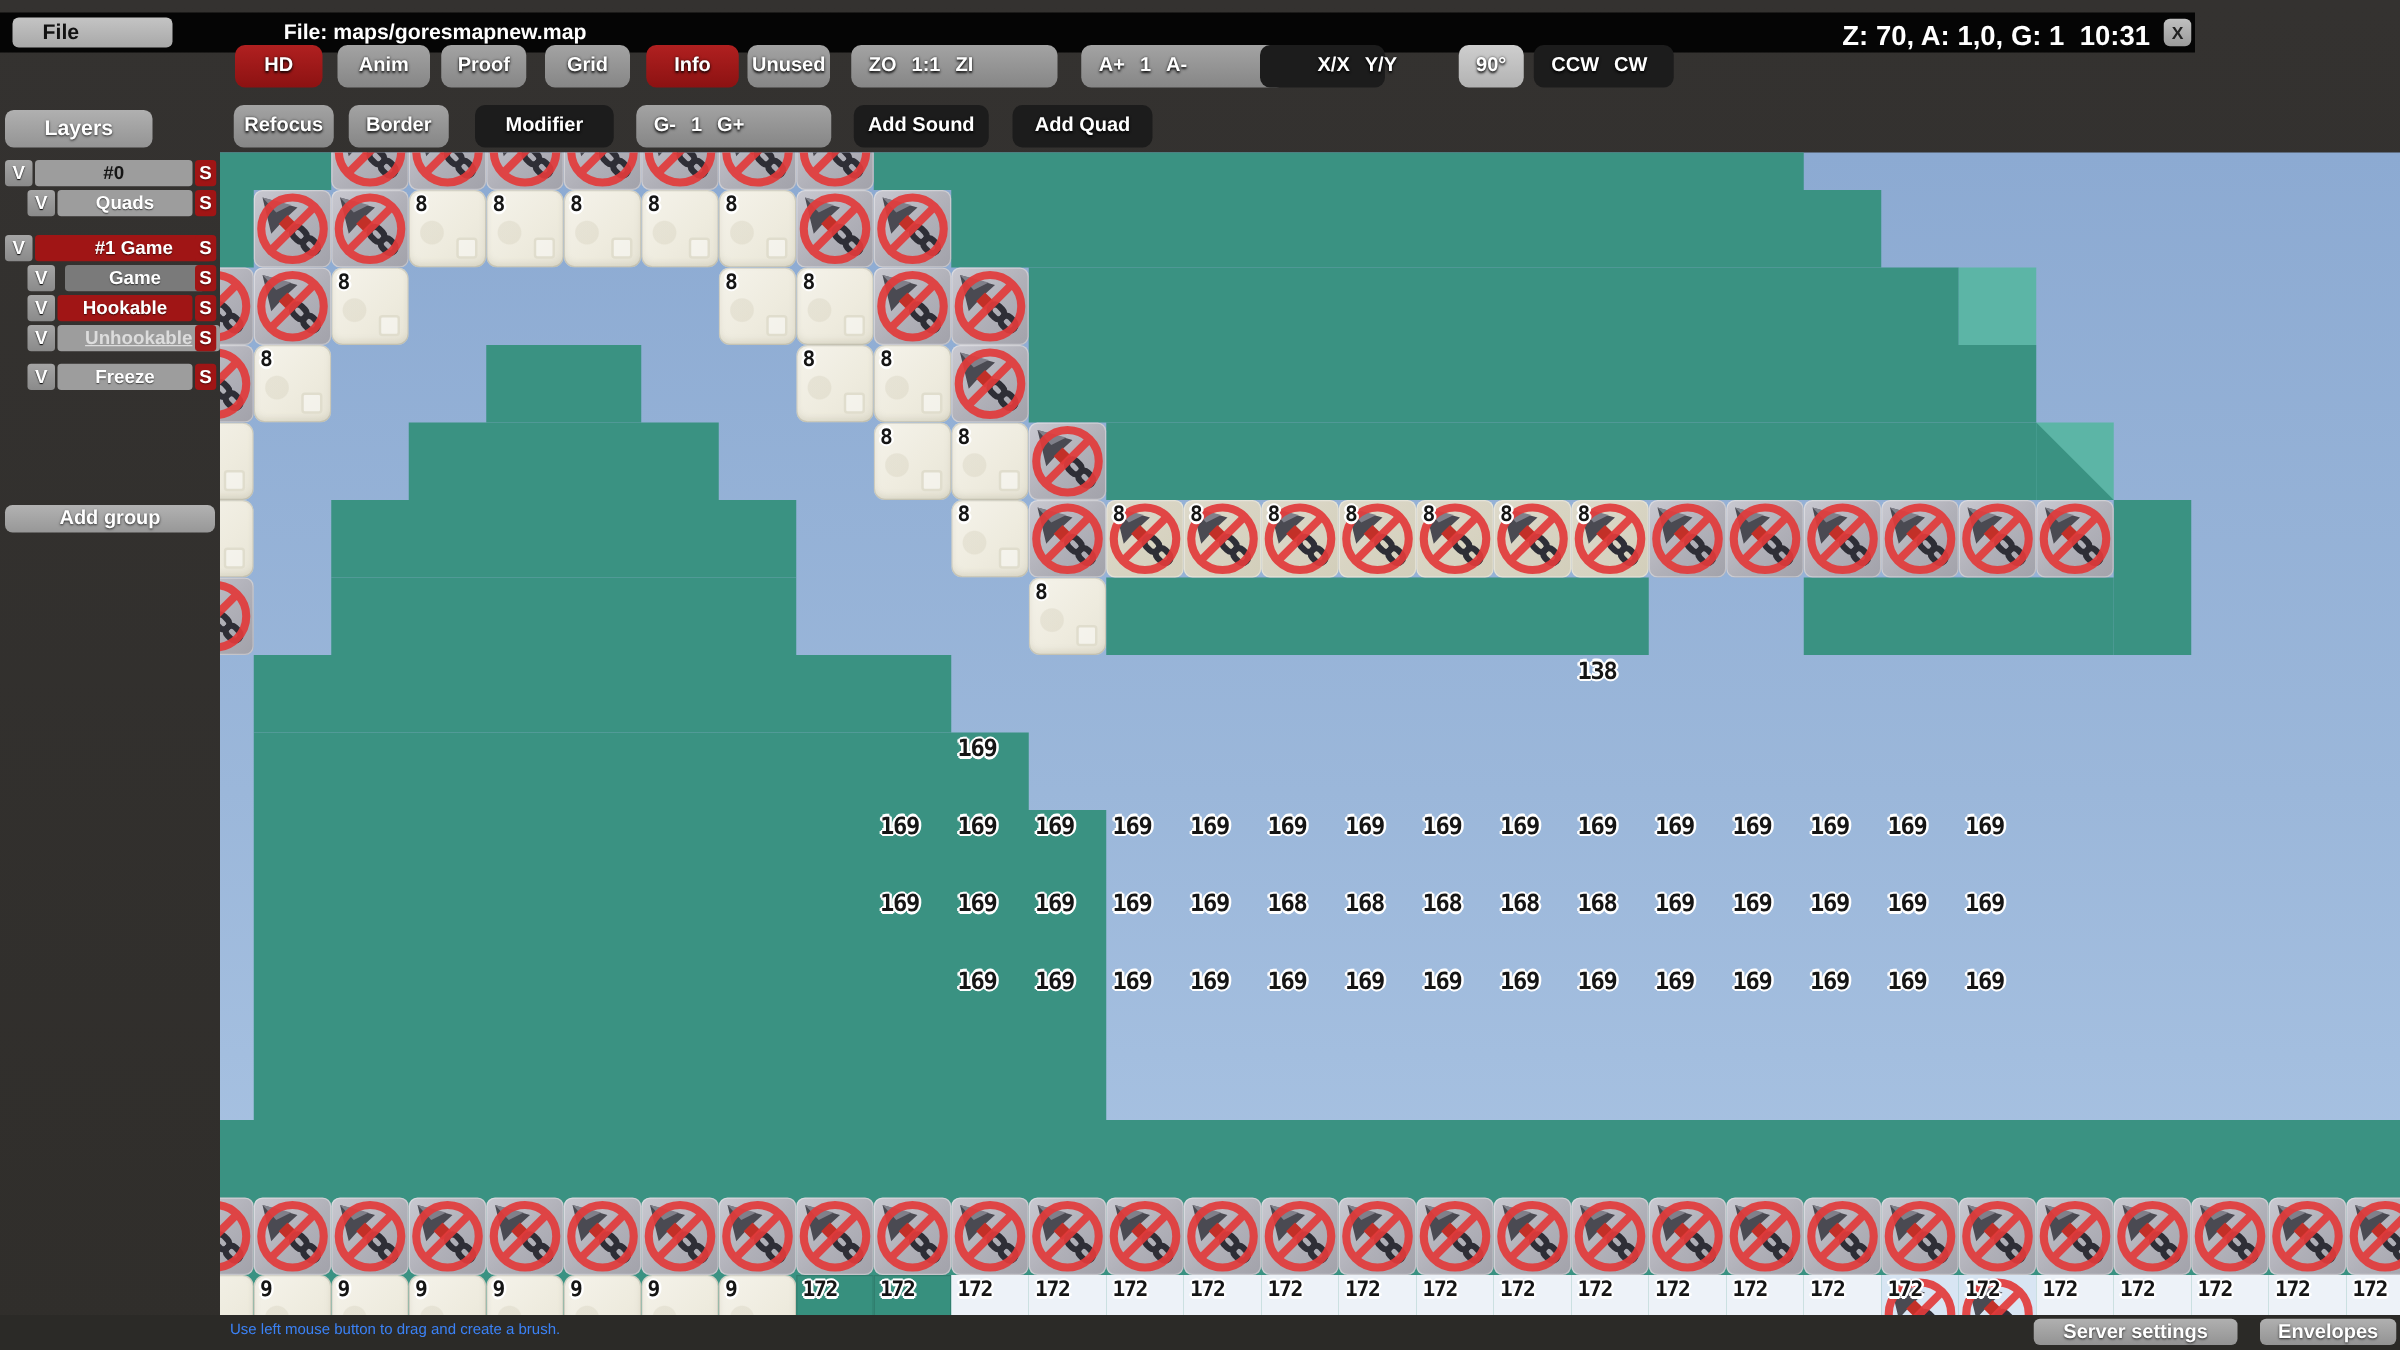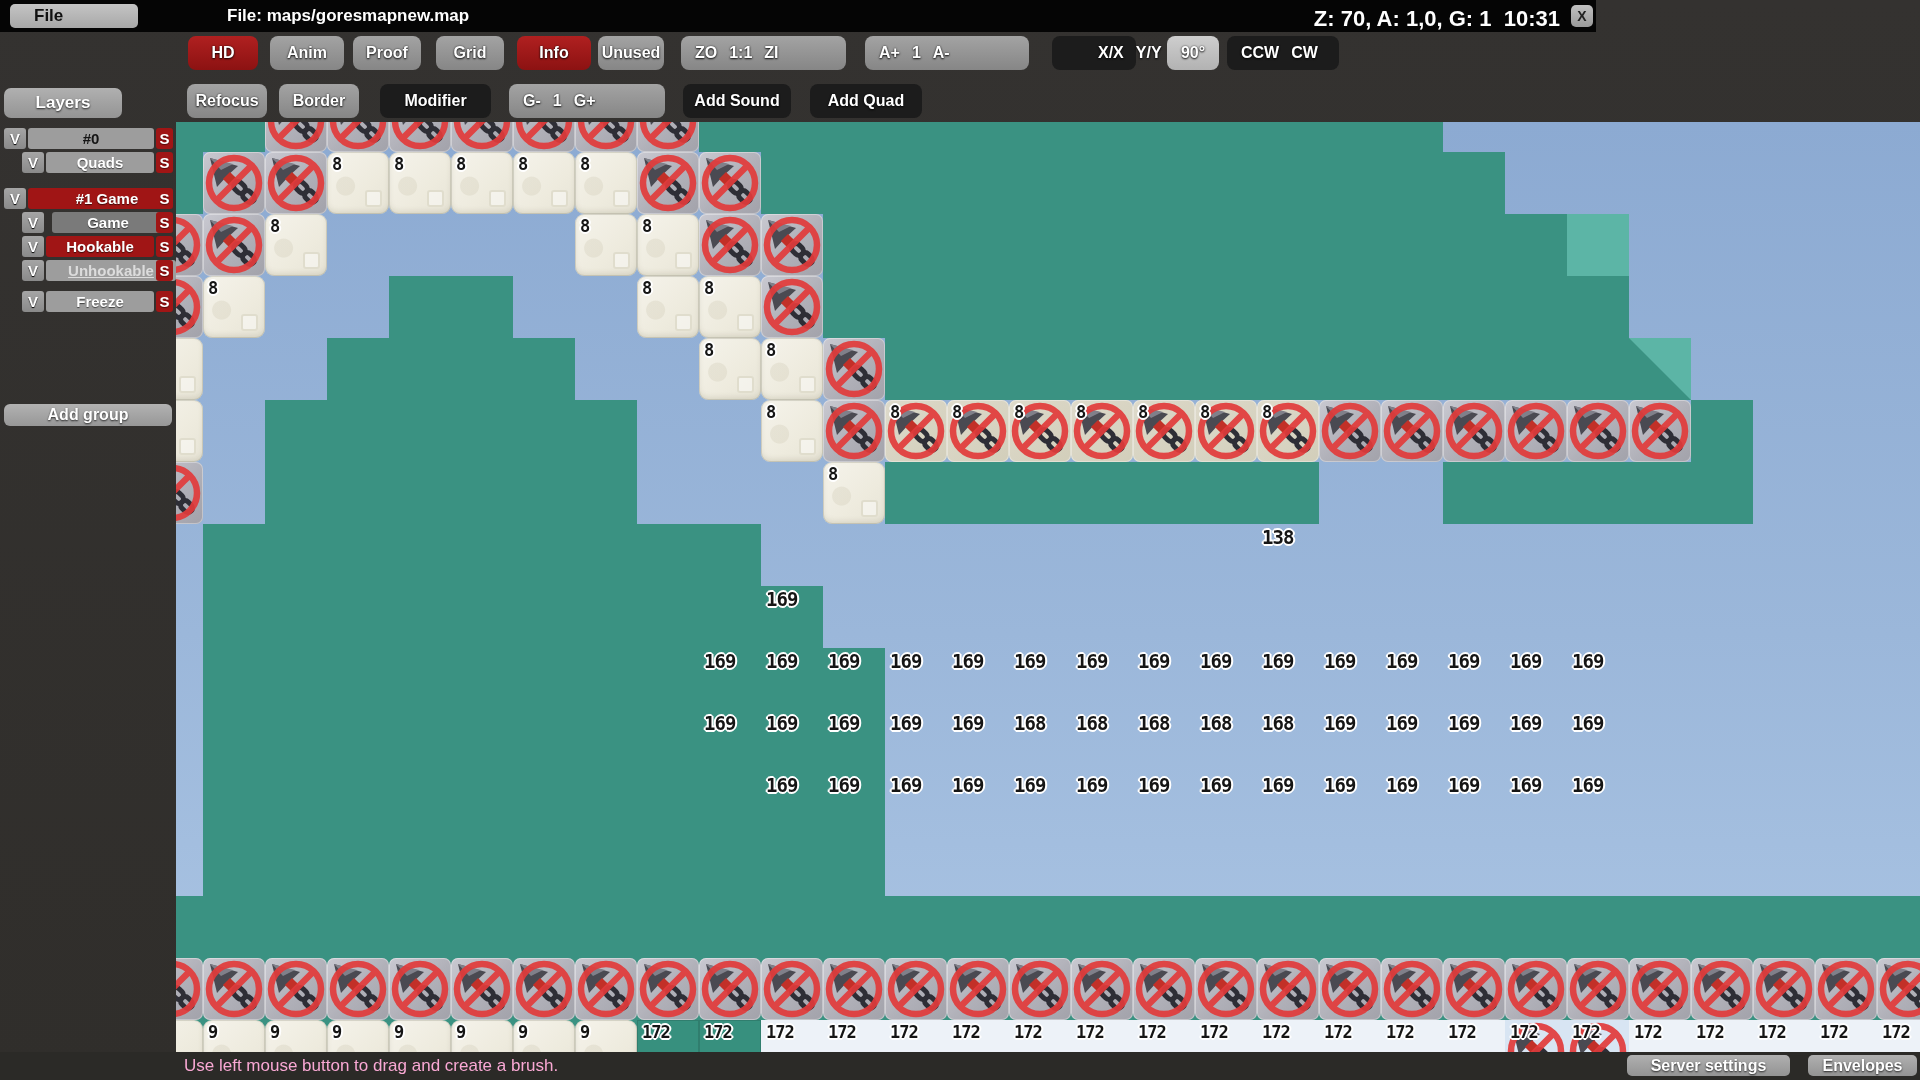--- a/index.html
+++ b/index.html
@@ -1,20 +1,20 @@
 <!DOCTYPE html>
 <html><head>
 <meta charset="utf-8">
 <style>
   html,body{margin:0;padding:0;width:1920px;height:1080px;overflow:hidden;
     font-family:"Liberation Sans",sans-serif;background:#32302d;}
   #app{position:relative;width:1920px;height:1080px;background:
     linear-gradient(180deg,#343230 0%,#302e2b 100%);}
   
-  #menubar{position:absolute;left:0;top:0;width:1596px;height:32px;background:#050505;z-index:40;}
+  #menubar{position:absolute;left:0;top:10px;width:1756px;height:32px;background:#050505;z-index:40;}
   .chrome-btn{position:absolute;display:flex;align-items:center;justify-content:center;
     border-radius:5px;font-weight:bold;cursor:default;}
   #file-btn{left:10px;top:4px;width:128px;height:24px;background:linear-gradient(#c4c4c4,#a8a8a8);
     color:#111;font-size:17px;justify-content:flex-start;padding-left:24px;box-sizing:border-box;}
   #win-title{position:absolute;left:227px;top:6px;color:#fff;font-size:17px;font-weight:bold;}
   #zoom-status{position:absolute;right:36px;top:6px;color:#fff;font-size:22px;font-weight:bold;white-space:pre;}
   #close-btn{right:3px;top:5px;width:22px;height:22px;background:linear-gradient(#c0c0c0,#9a9a9a);
     color:#222;font-size:14px;}
   #toolbar{position:absolute;left:0;top:32px;width:1920px;height:90px;z-index:40;}
   .tb-item{position:absolute;height:34px;display:flex;align-items:center;justify-content:center;
@@ -39,21 +39,21 @@
   .lbg-darkgray{background:#7a7a7a;}
   .lbg-red{background:#a01515;}
   .ltx-black{color:#151515;text-shadow:none;}
   .ltx-white{color:#fff;}
   .ltx-dim{color:#dcdcdc;text-shadow:none;font-weight:bold;}
   .ls{background:#a01515;color:#fff;text-shadow:0 1px 1px rgba(0,0,0,.5);}
   #add-group{left:4px;top:320px;width:168px;height:22px;background:linear-gradient(#b2b2b2,#979797);
     color:#fff;font-size:16px;text-shadow:0 1px 2px rgba(0,0,0,.8);border-radius:6px;}
   
   #statusbar{position:absolute;left:0;top:1052px;width:1920px;height:28px;background:#2b2a27;z-index:40;}
-  #status-hint{position:absolute;left:184px;top:4px;color:#f9a8d4;font-size:17px;}
+  #status-hint{position:absolute;left:184px;top:4px;color:#3b82f6;font-size:12px;}
   .sb-btn{top:3px;height:21px;background:linear-gradient(#b0b0b0,#939393);color:#fff;
     font-size:16px;border-radius:5px;text-shadow:0 1px 2px rgba(0,0,0,.8);}
   #server-settings-btn{left:1627px;width:163px;}
   #envelopes-btn{left:1808px;width:109px;}
   
   #canvas{position:absolute;left:176px;top:122px;width:1744px;height:930px;overflow:hidden;
     background:linear-gradient(180deg,#8caad2 0%,#9bb7da 55%,#abc5e4 100%);z-index:10;}
   .teal{position:absolute;background:#3a9282;}
   .teal-light{position:absolute;background:#5cb5a6;}
   .diag-tri{position:absolute;width:0;height:0;border-left:62px solid #3a9282;border-top:62px solid transparent;}
@@ -1275,21 +1275,21 @@
       <div class="tb-item tb-pill tb-gray" style="left: 681px; top: 4px; width: 165px;">
         <div class="tb-seg">ZO</div>
         <div class="tb-seg">1:1</div>
         <div class="tb-seg">ZI</div>
       </div>
       <div class="tb-item tb-pill tb-gray" style="left: 865px; top: 4px; width: 164px;">
         <div class="tb-seg">A+</div>
         <div class="tb-seg">1</div>
         <div class="tb-seg">A-</div>
       </div>
-      <div class="tb-item tb-pill tb-dark" style="left: 1052px; top: 4px; width: 84px; padding-left: 40px;">
+      <div class="tb-item tb-pill tb-dark" style="left: 1008px; top: 4px; width: 100px; padding-left: 40px;">
         <div class="tb-seg">X/X</div>
         <div class="tb-seg">Y/Y</div>
       </div>
       <div class="tb-item tb-light" style="left: 1167px; top: 4px; width: 52px;">90°</div>
       <div class="tb-item tb-pill tb-dark" style="left: 1227px; top: 4px; width: 112px;">
         <div class="tb-seg">CCW</div>
         <div class="tb-seg">CW</div>
       </div>
       <div class="tb-item tb-gray" style="left: 187px; top: 52px; width: 80px;">Refocus</div>
       <div class="tb-item tb-gray" style="left: 279px; top: 52px; width: 80px;">Border</div>

